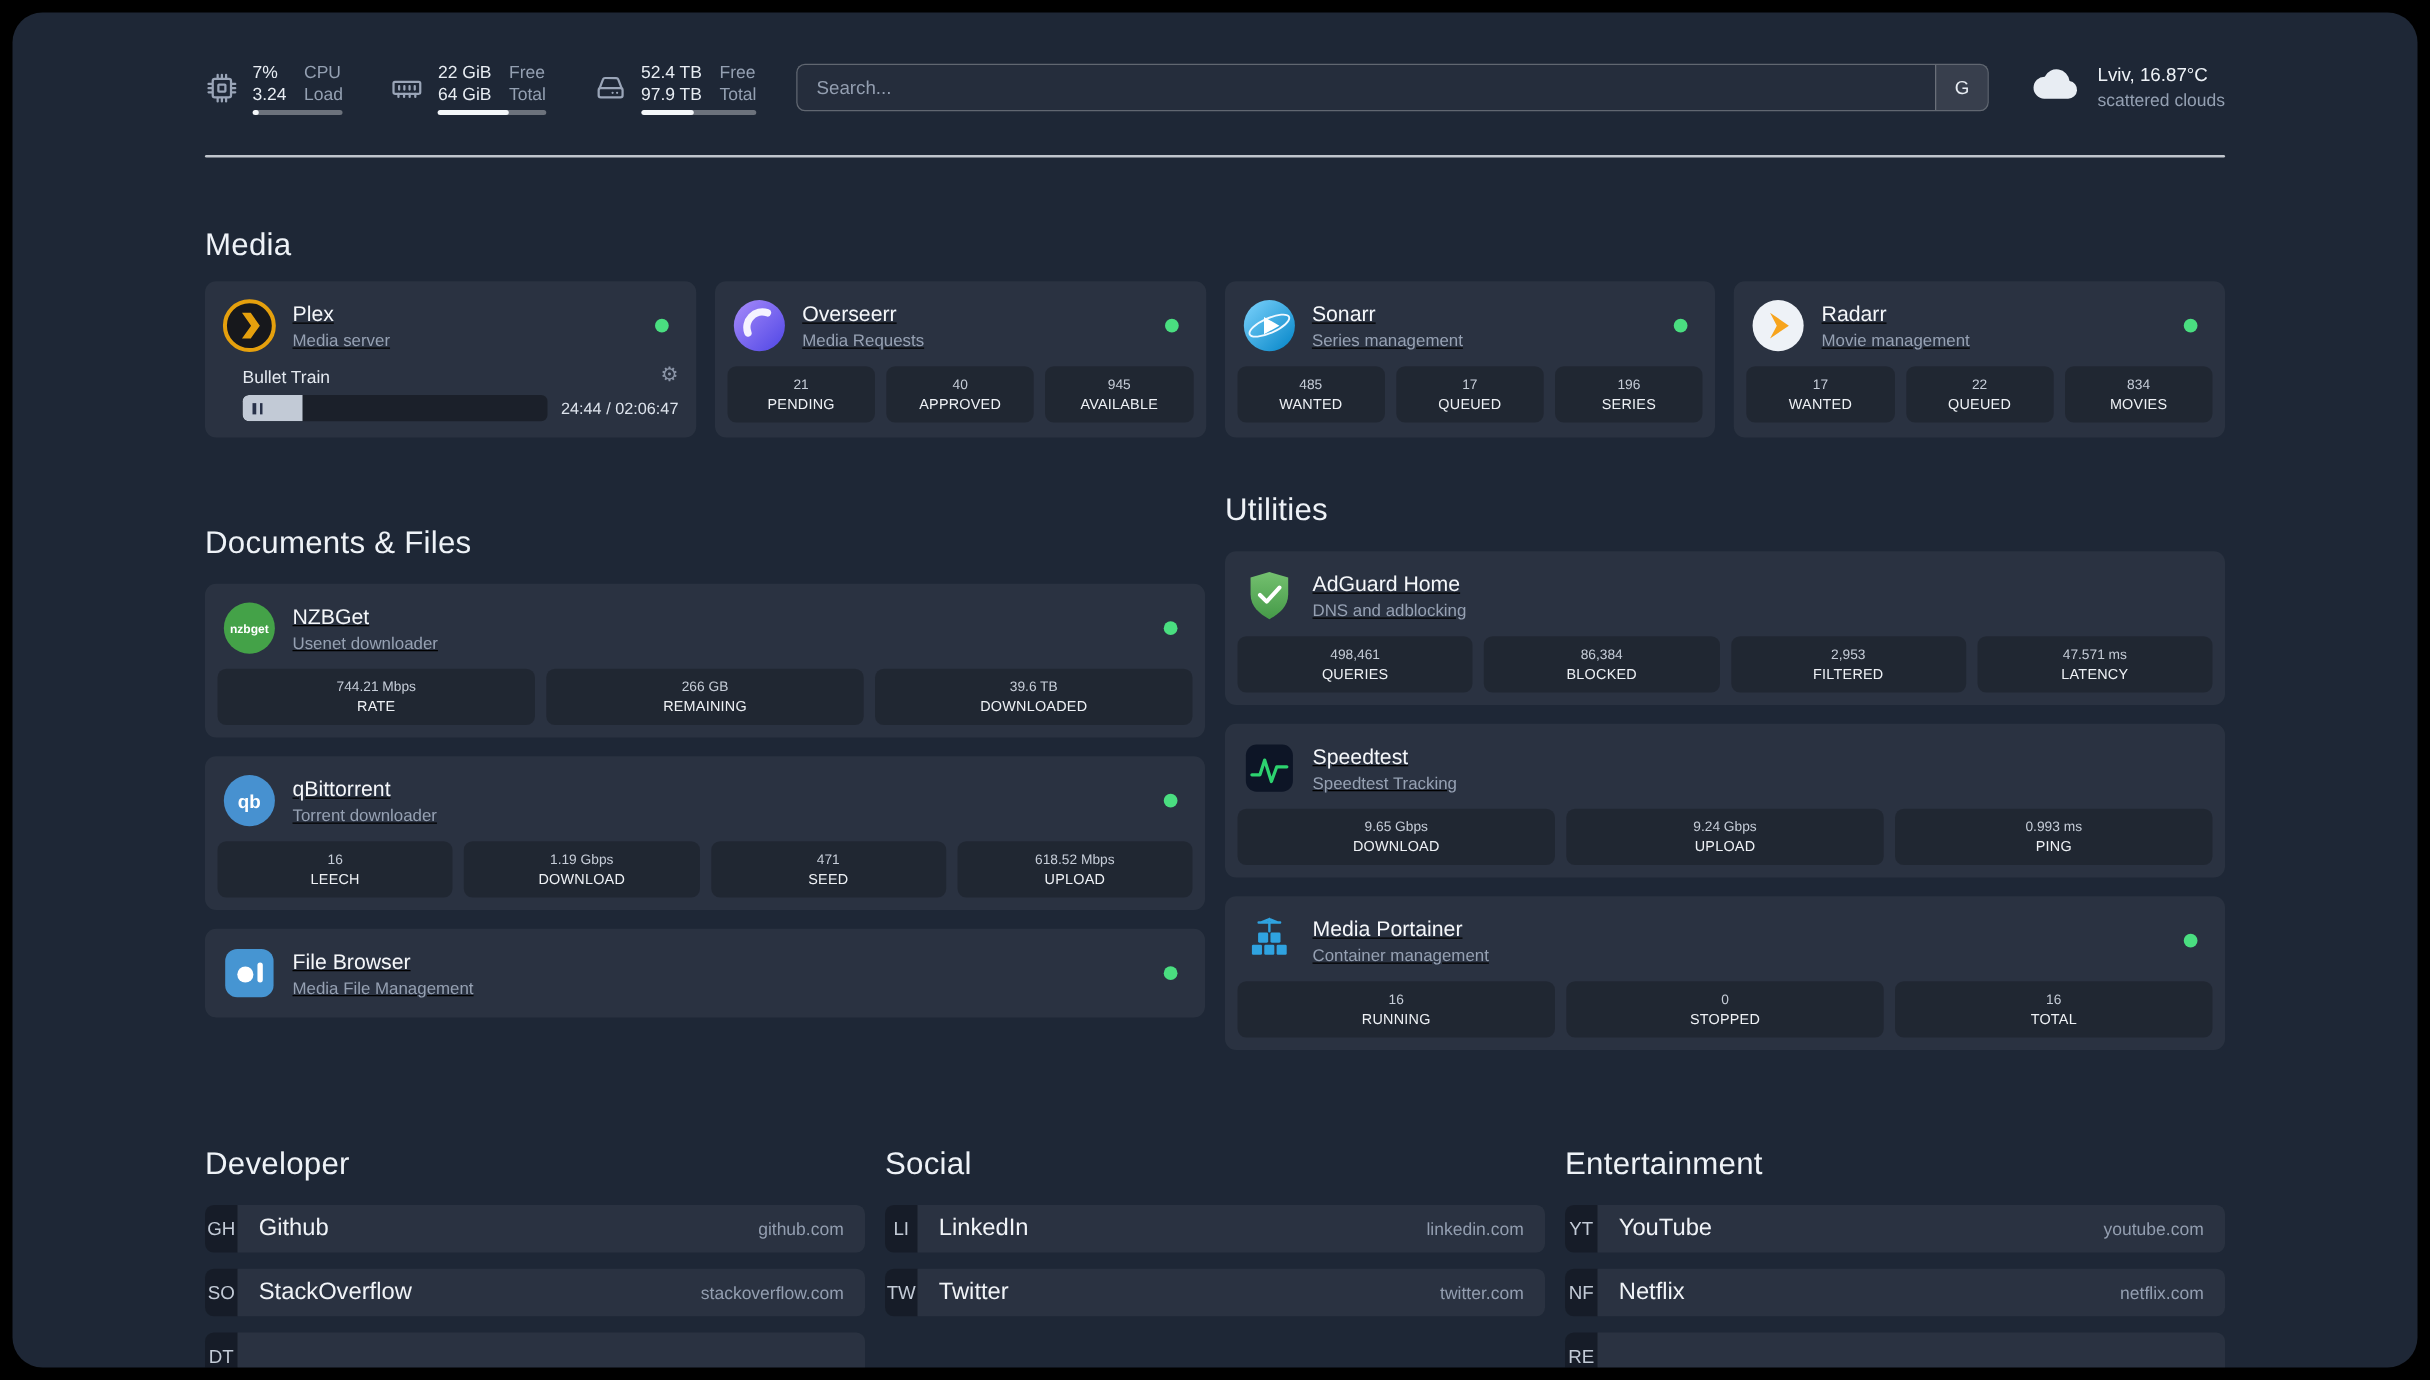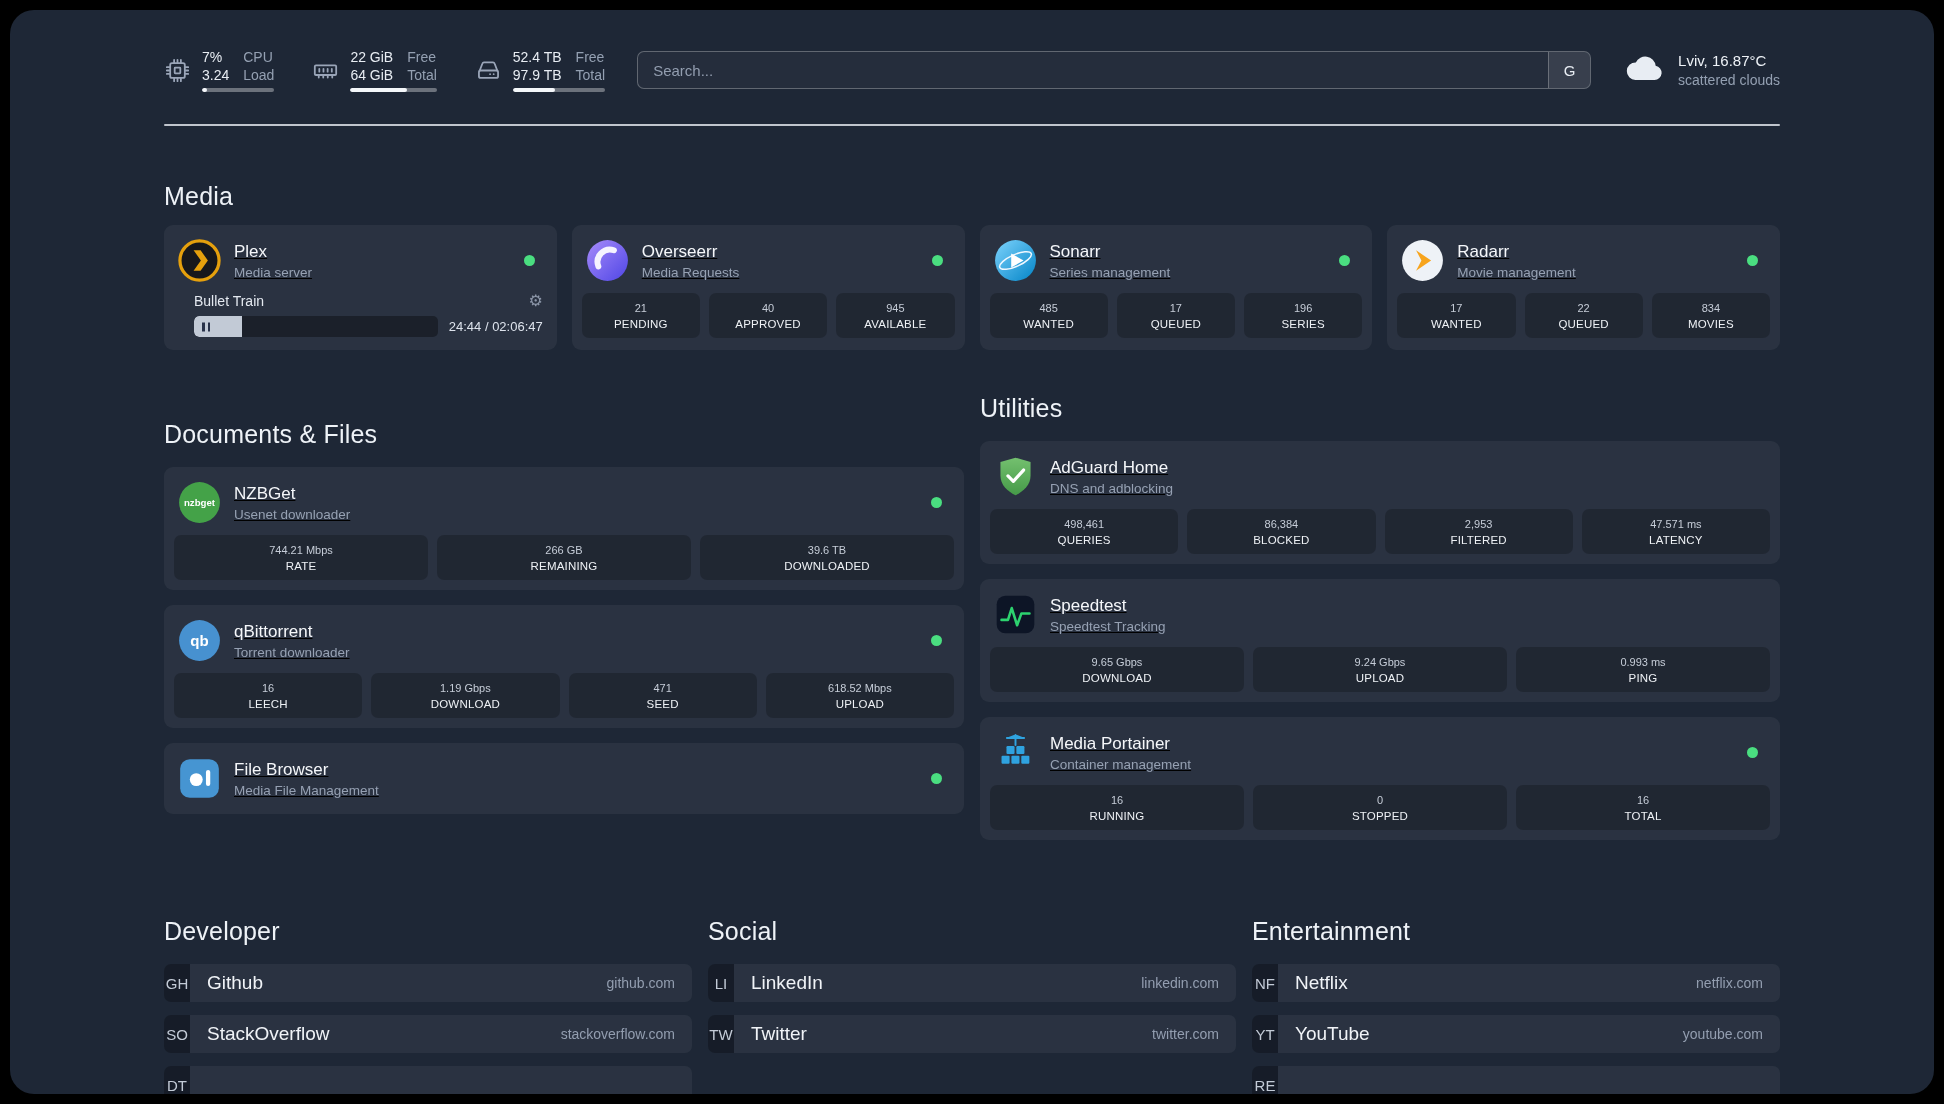--- a/index.html
+++ b/index.html
@@ -610,34 +610,34 @@
           <span class="bm-pill">
             <span class="bm-name">Twitter</span>
             <span class="bm-url">twitter.com</span>
           </span>
         </div>
       </div>
 
       <div class="bm-col">
         <h2 class="section-title">Entertainment</h2>
         <div class="bm-row">
+          <span class="bm-abbr">YT</span>
+          <span class="bm-pill">
+            <span class="bm-name">YouTube</span>
+            <span class="bm-url">youtube.com</span>
+          </span>
+        </div>
+        <div class="bm-row">
           <span class="bm-abbr">NF</span>
           <span class="bm-pill">
             <span class="bm-name">Netflix</span>
             <span class="bm-url">netflix.com</span>
           </span>
         </div>
         <div class="bm-row">
-          <span class="bm-abbr">YT</span>
-          <span class="bm-pill">
-            <span class="bm-name">YouTube</span>
-            <span class="bm-url">youtube.com</span>
-          </span>
-        </div>
-        <div class="bm-row">
           <span class="bm-abbr">RE</span>
           <span class="bm-pill">
             
             
           </span>
         </div>
       </div>
     </section>
 
   </div>

